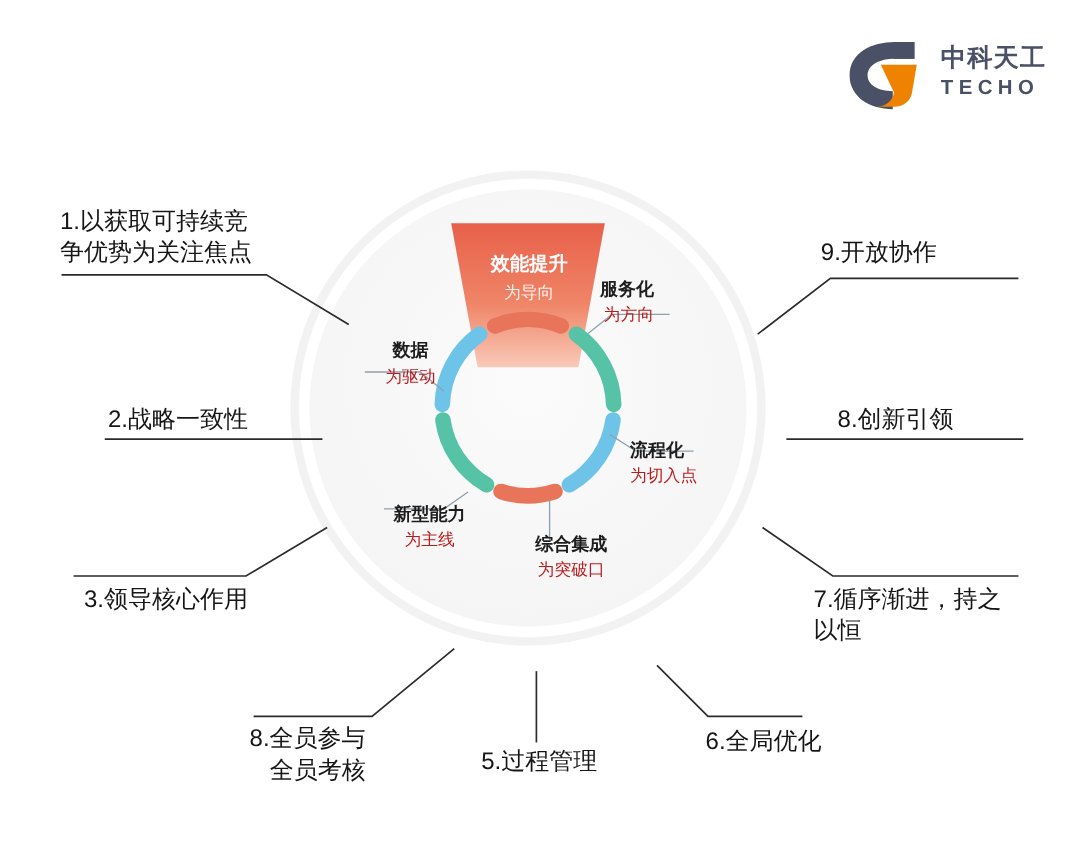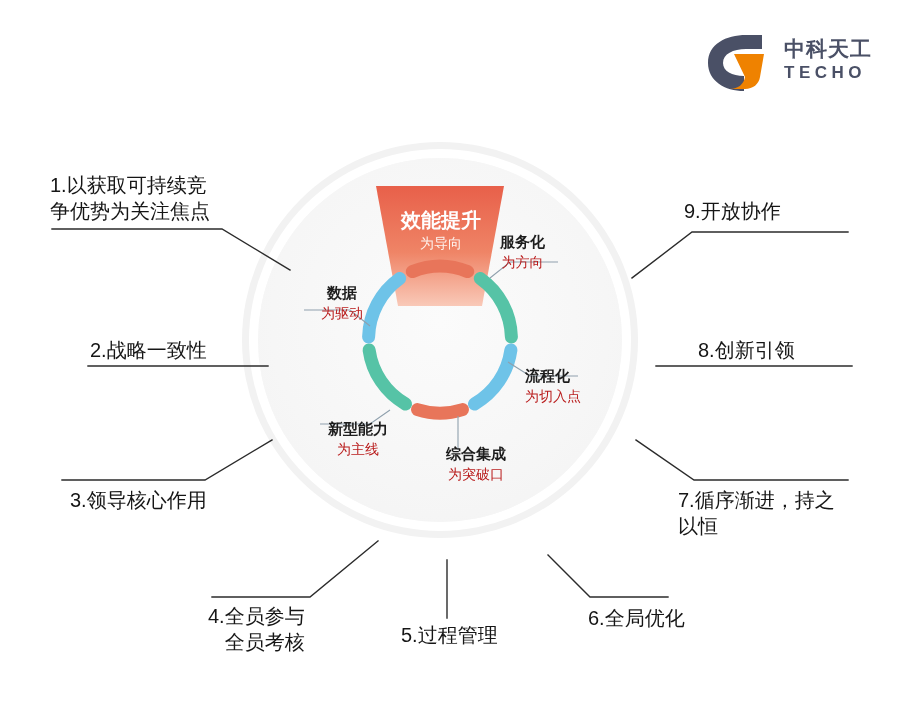--- a/index.html
+++ b/index.html
@@ -44,28 +44,28 @@
     text-align:center;line-height:23px;
     font-size:17px;font-weight:bold;color:#1d1d1d;letter-spacing:0.5px;
   }
   .center-text .plus{font-size:15px;line-height:19px;display:block;}
 
   
   .wedge-label{
     position:absolute;left:398px;top:209px;width:86px;text-align:center;
     color:#ffffff;line-height:23px;
   }
-  .wedge-label .w-main{font-size:20px;font-weight:bold;display:block;}
+  .wedge-label .w-main{font-size:16px;font-weight:bold;display:block;}
   .wedge-label .w-sub{font-size:14px;display:block;color:#fdf1ec;}
 
   
   .ring-label{position:absolute;white-space:nowrap;}
   .ring-label .r-main{display:block;font-size:15px;font-weight:bold;color:#1d1d1d;line-height:20px;}
   .ring-label .r-sub{display:block;font-size:14px;color:#b91c1c;line-height:20px;}
-  .rl-fuwu{left:500px;top:232px;text-align:center;}
+  .rl-fuwu{left:500px;top:232px;text-align:right;}
   .rl-liucheng{left:525px;top:366px;text-align:left;}
   .rl-zonghe{left:436px;top:444px;text-align:center;width:92px;margin-left:-6px;}
   .rl-xinxing{left:312px;top:419px;text-align:center;width:92px;}
   .rl-shuju{left:306px;top:283px;text-align:center;width:72px;}
 
   
   .item{position:absolute;white-space:nowrap;font-size:20px;color:#161616;line-height:26px;}
   .item span{display:block;}
   .it1{left:50px;top:172px;}
   .it2{left:90px;top:337px;}
@@ -189,21 +189,21 @@
     <span>1.以获取可持续竞</span>
     <span>争优势为关注焦点</span>
   </div>
   <div class="item it2">
     <span>2.战略一致性</span>
   </div>
   <div class="item it3">
     <span>3.领导核心作用</span>
   </div>
   <div class="item it4">
-    <span>4.全员参与</span>
+    <span>8.全员参与</span>
     <span>全员考核</span>
   </div>
   <div class="item it5">
     <span>5.过程管理</span>
   </div>
   <div class="item it6">
     <span>6.全局优化</span>
   </div>
   <div class="item it7">
     <span>7.循序渐进，持之</span>

